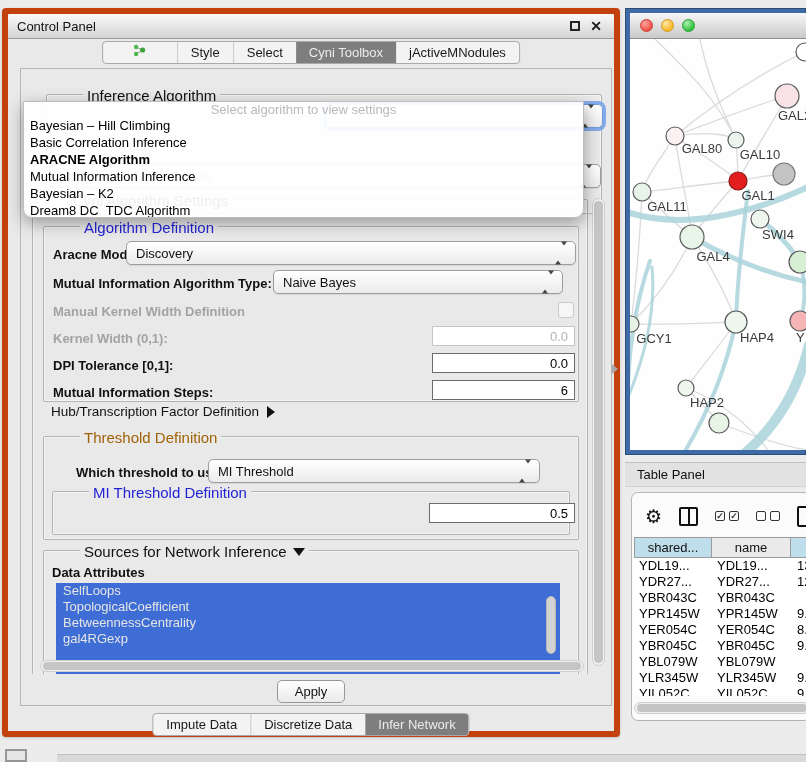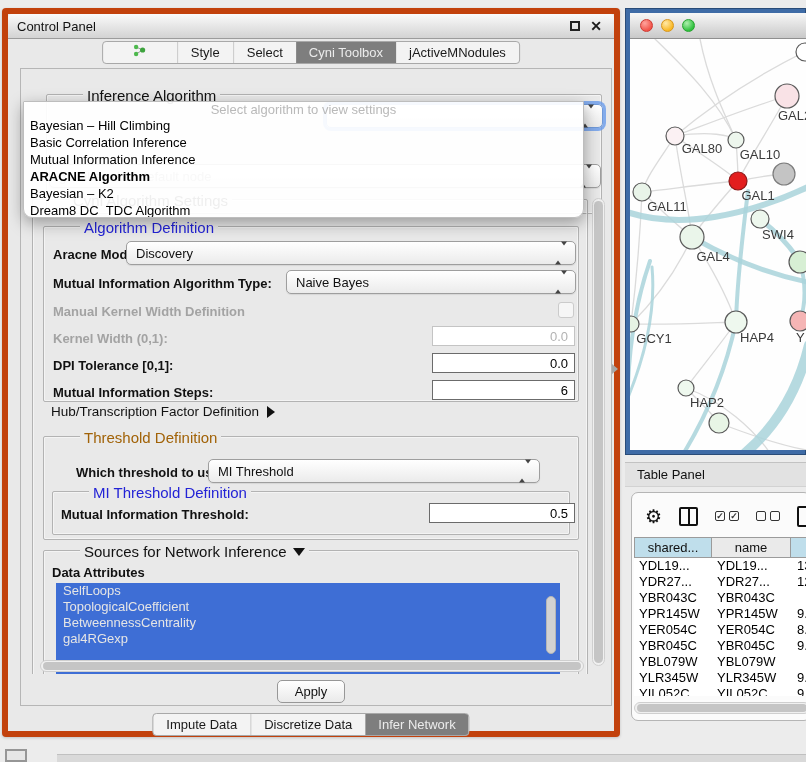--- a/index.html
+++ b/index.html
@@ -186,43 +186,43 @@
         <span class="cv">galFiltered.sif default node</span>
         <span class="arrows"><span class="arr-up"></span><span class="arr-dn"></span></span>
       </div>
     </div>
 
     <div class="popup">
       <div class="popup-head">Select algorithm to view settings</div>
       <div>
           <div class="popup-item">Bayesian – Hill Climbing</div>
           <div class="popup-item">Basic Correlation Inference</div>
+          <div class="popup-item sel">ARACNE Algorithm</div>
           <div class="popup-item">Mutual Information Inference</div>
-          <div class="popup-item sel">ARACNE Algorithm</div>
           <div class="popup-item">Bayesian – K2</div>
           <div class="popup-item">Dream8 DC_TDC Algorithm</div>
         </div>
     </div>
 
     <div class="clipwrap">
 
       <div class="group" style="left:4px;top:9px;width:556px;height:640px;">
         <span class="gtitle">Cyni Algorithm Settings</span>
 
         <div class="group" style="left:10px;top:26px;width:536px;height:176px;">
           <span class="gtitle blue">Algorithm Definition</span>
 
           <span class="lbl" style="left:9px;top:20px;">Aracne Mode:</span>
           <div class="combo" style="left:82px;top:14px;width:450px;">
             <span class="cv">Discovery</span>
             <span class="arrows"><span class="arr-up"></span><span class="arr-dn"></span></span>
           </div>
 
           <span class="lbl" style="left:9px;top:49px;">Mutual Information Algorithm Type:</span>
-          <div class="combo" style="left:242px;top:43px;width:290px;">
+          <div class="combo" style="left:229px;top:43px;width:290px;">
             <span class="cv">Naive Bayes</span>
             <span class="arrows"><span class="arr-up"></span><span class="arr-dn"></span></span>
           </div>
 
           <span class="lbl dis" style="left:9px;top:77px;">Manual Kernel Width Definition</span>
           <span class="cb" style="left:514px;top:75px;"></span>
 
           <span class="lbl dis" style="left:9px;top:104px;">Kernel Width (0,1):</span>
           <div class="field disabled" style="left:388px;top:99px;width:143px;">
               <span>0.0</span>
@@ -247,21 +247,20 @@
           <span class="gtitle green">Threshold Definition</span>
 
           <span class="lbl" style="left:32px;top:28px;">Which threshold to use:</span>
           <div class="combo" style="left:164px;top:22px;width:332px;">
             <span class="cv">MI Threshold</span>
             <span class="arrows"><span class="arr-up"></span><span class="arr-dn"></span></span>
           </div>
 
           <div class="group" style="left:8px;top:54px;width:518px;height:44px;">
             <span class="gtitle blue">MI Threshold Definition</span>
-            <span class="lbl" style="left:8px;top:15px;">Mutual Information Threshold:</span>
             <div class="field" style="left:376px;top:11px;width:146px;">
                 <span>0.5</span>
               </div>
           </div>
         </div>
 
         <div class="group" style="left:10px;top:350px;width:536px;height:280px;">
           <span class="gtitle">
             <span>Sources for Network Inference</span><span class="tri-down"></span>
           </span>

